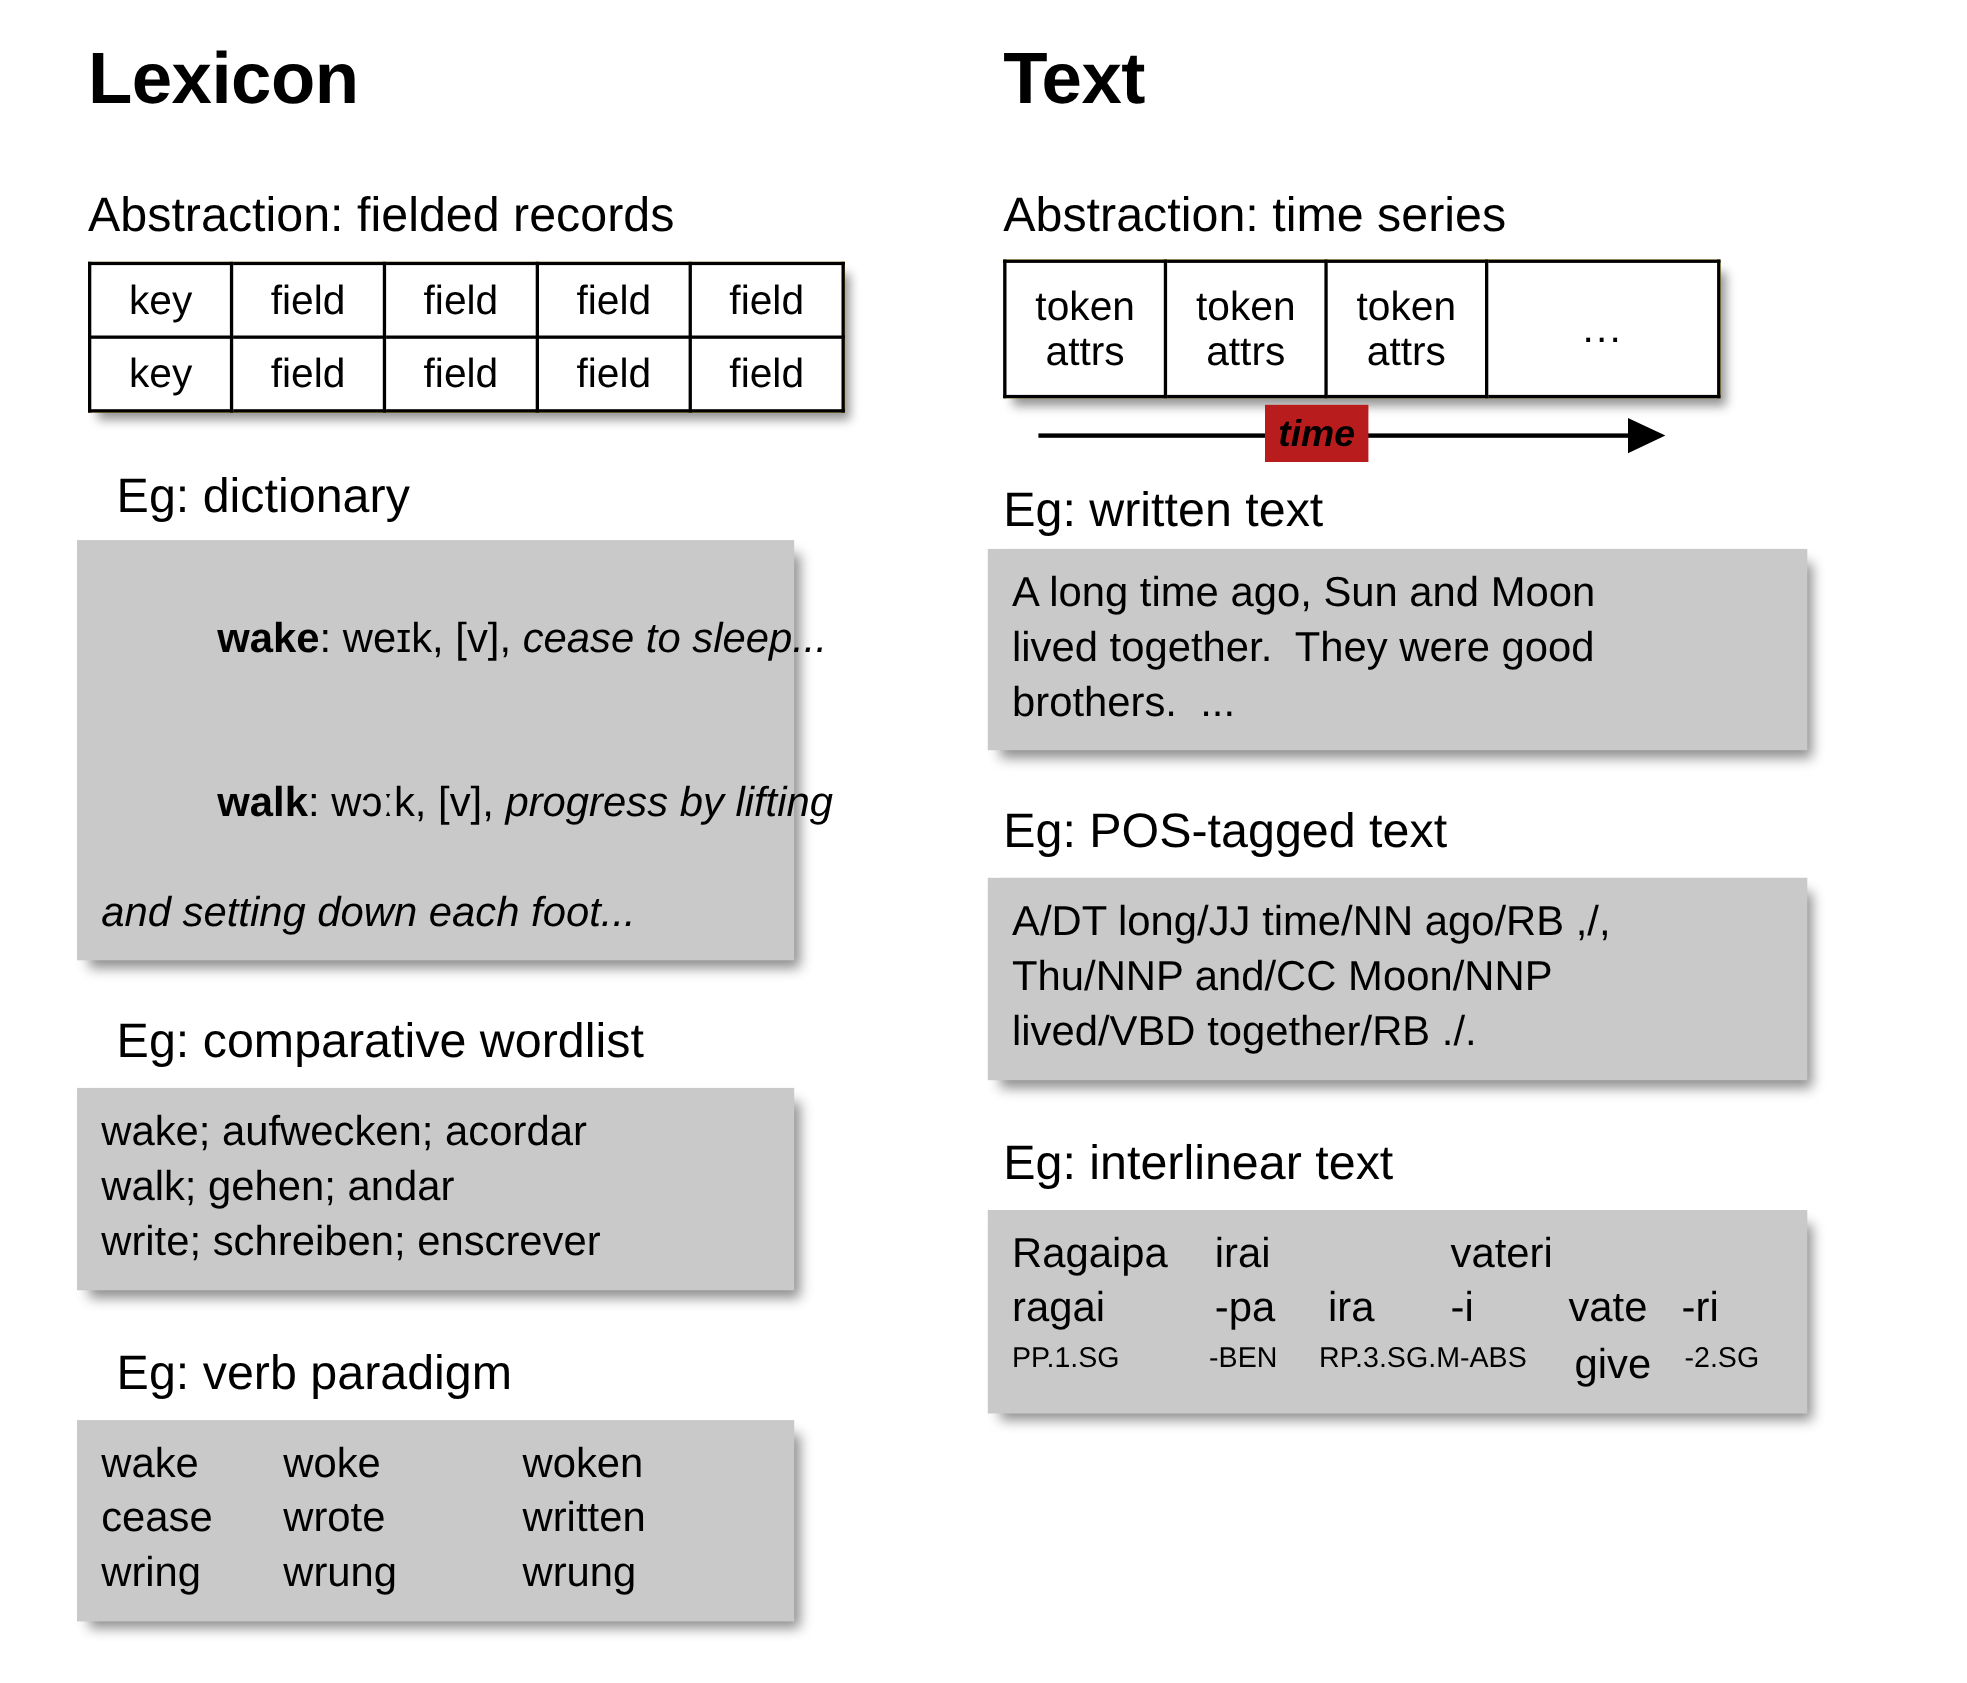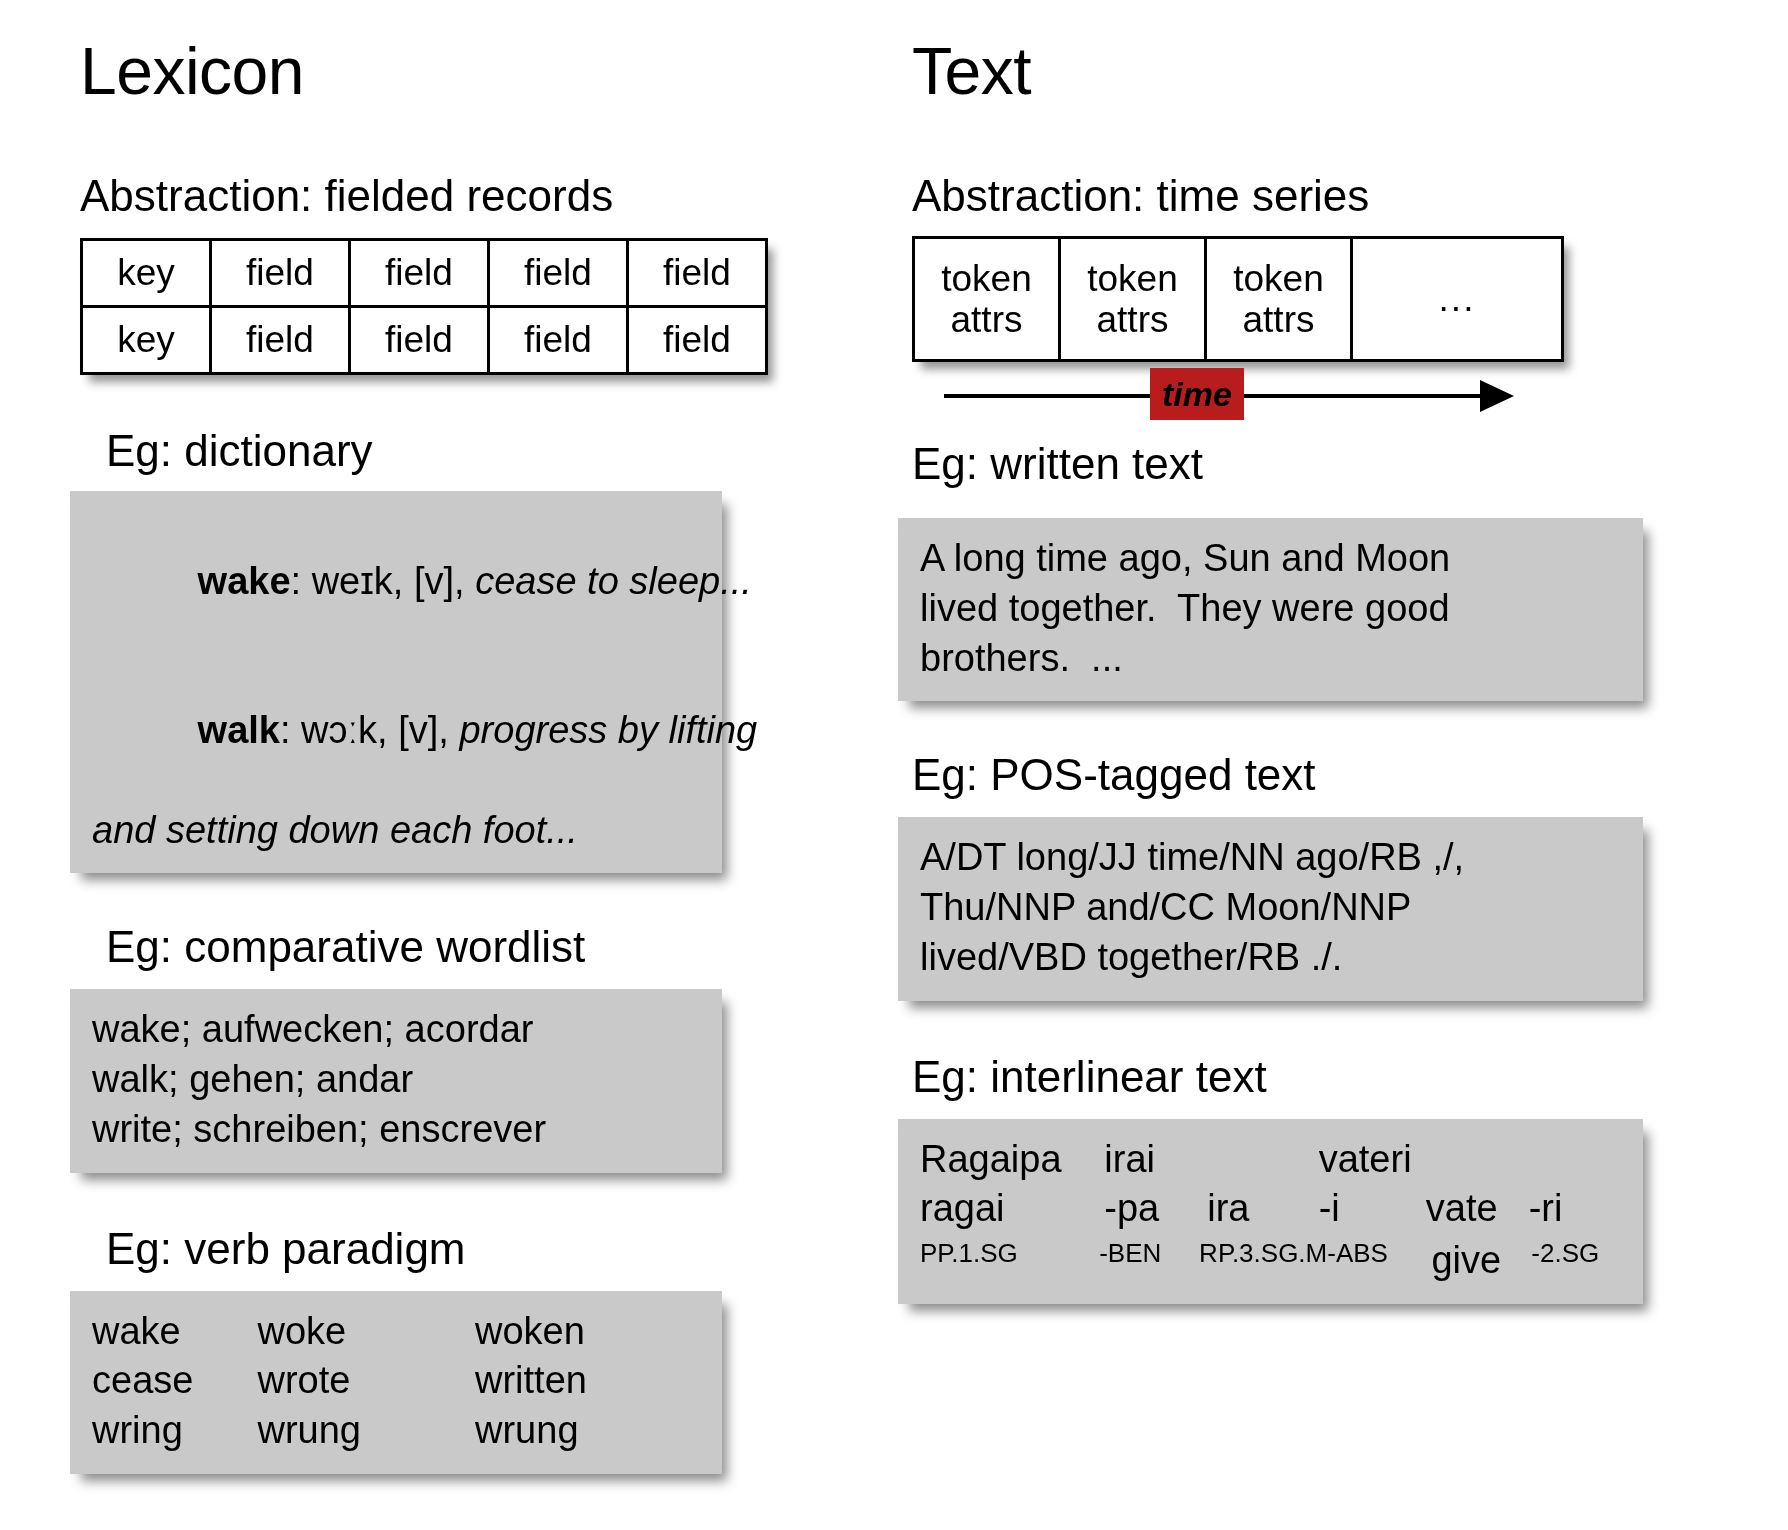--- a/index.html
+++ b/index.html
@@ -30,21 +30,21 @@
   }
 
   .column {
     position: relative;
   }
   .column.left  { width: 890px; padding-left: 80px; box-sizing: border-box; }
   .column.right { width: 898px; padding-left: 22px; box-sizing: border-box; }
 
   .col-title {
     font-size: 66px;
-    font-weight: 400;
+    font-weight: 700;
     letter-spacing: -0.5px;
     margin: 0;
     padding-top: 38px;
     line-height: 1.0;
   }
 
   .section-heading {
     font-size: 44px;
     font-weight: 400;
     line-height: 1.0;
@@ -265,21 +265,21 @@
       </div>
 
       <div class="time-arrow">
         <div class="shaft"></div>
         <div class="head"></div>
         <div class="time-label">time</div>
       </div>
 
       <div class="section-heading" style="margin-top:18px; margin-left:0px;">Eg: written text</div>
 
-      <div class="example-box" style="margin-top:32px; width:745px; margin-left:-14px;">
+      <div class="example-box" style="margin-top:13px; width:745px; margin-left:-14px;">
         <div class="line">A long time ago, Sun and Moon</div>
         <div class="line">lived together.  They were good</div>
         <div class="line">brothers.  ...</div>
       </div>
 
       <div class="section-heading" style="margin-top:52px; margin-left:0px;">Eg: POS-tagged text</div>
 
       <div class="example-box" style="margin-top:20px; width:745px; margin-left:-14px;">
         <div class="line">A/DT long/JJ time/NN ago/RB ,/,</div>
         <div class="line">Thu/NNP and/CC Moon/NNP</div>

